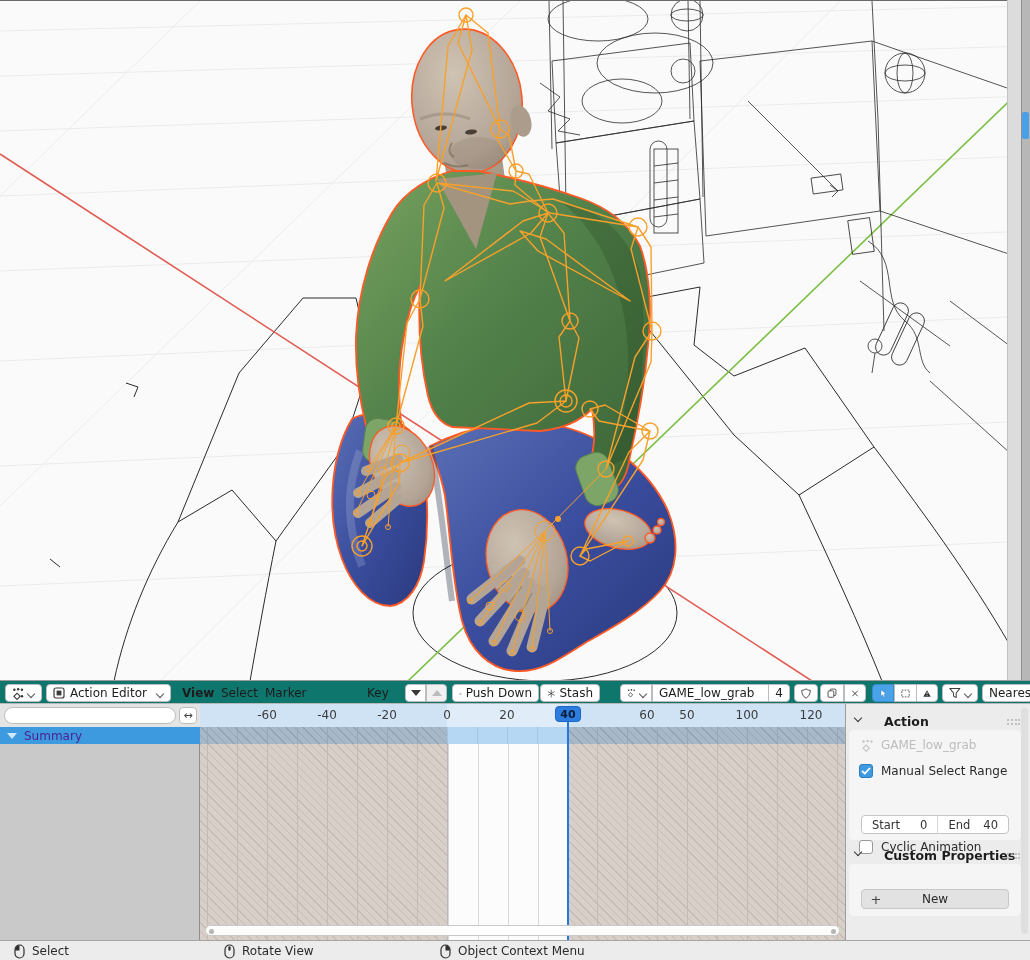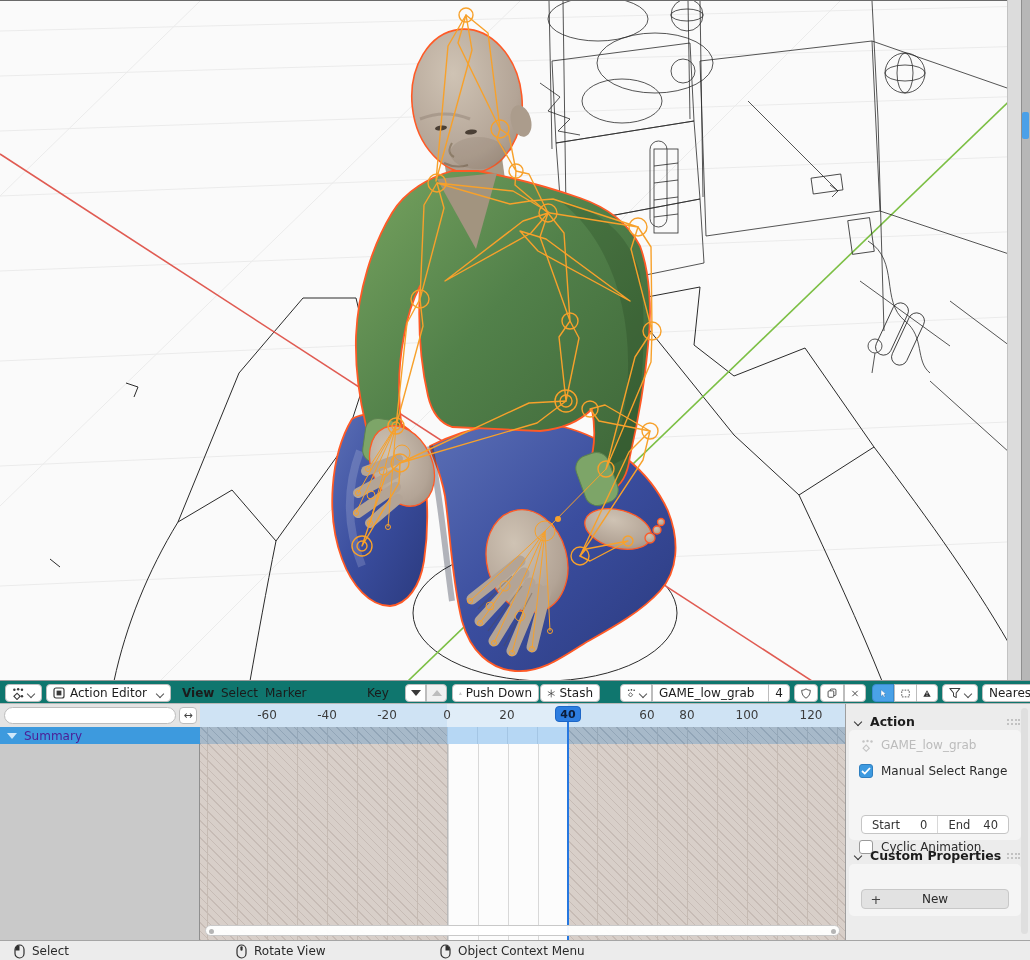--- a/index.html
+++ b/index.html
@@ -55,21 +55,21 @@
         background-image:repeating-linear-gradient(90deg,#d8d8d8 0 1px,transparent 1px 30px);}
   #playhead-line{left:367px;top:15px;width:2px;height:221px;background:#2577e0;}
   #playhead-chip{left:355px;top:2px;width:26px;height:16px;background:#2d7de0;border:1px solid #1d66c6;border-radius:4px;
         font-size:11px;font-weight:bold;color:#0c1c38;display:flex;align-items:center;justify-content:center;}
   #hscroll{left:5px;right:5px;bottom:4px;height:11px;background:rgba(255,255,255,0.95);border:1px solid #c9c9c9;border-radius:6px;}
   .scroll-dot{position:absolute;top:2.5px;width:5px;height:5px;border-radius:50%;background:#b5b5b5;}
 
   
   #sidebar{left:845px;top:704px;width:185px;height:236px;background:#ececec;border-left:1px solid #9e9e9e;}
   .panel-body{position:absolute;left:3px;width:172px;background:#f5f5f5;border-radius:5px;}
-  .panel-header{position:absolute;left:8px;display:flex;align-items:center;gap:8px;}
+  .panel-header{position:absolute;left:8px;display:flex;gap:22px;}
   .panel-title{font-size:12.5px;font-weight:bold;color:#1c1c1c;}
   .pchev{width:8px;height:8px;position:relative;}
   .pchev:before{content:"";position:absolute;left:1px;top:1px;width:5px;height:5px;border-right:1.5px solid #333;border-bottom:1.5px solid #333;transform:rotate(45deg);}
   .grip{position:absolute;right:10px;}
   .checkbox{width:14px;height:14px;border-radius:3px;box-sizing:border-box;}
   .cb-on{background:#3d9ae0;border:1px solid #2f7fc0;display:flex;align-items:center;justify-content:center;}
   .cb-off{background:#ffffff;border:1px solid #9a9a9a;}
   .side-label{font-size:12px;color:#2a2a2a;}
   #startend{left:12px;top:85px;width:148px;height:19px;background:#fff;border:1px solid #c5c5c5;border-radius:4px;display:flex;}
   #startend .cell{flex:1;display:flex;align-items:center;justify-content:space-between;padding:0 10px;font-size:11.5px;color:#333;}
@@ -470,21 +470,21 @@
 
 <div id="keys" class="abs">
   <div id="ruler" class="abs">
     <div id="ruler-inrange" class="abs"></div>
     <span class="tick" style="left:67px;">-60</span>
     <span class="tick" style="left:127px;">-40</span>
     <span class="tick" style="left:187px;">-20</span>
     <span class="tick" style="left:247px;">0</span>
     <span class="tick" style="left:307px;">20</span>
     <span class="tick" style="left:427px;margin-left:20px;">60</span>
-    <span class="tick" style="left:487px;">80</span>
+    <span class="tick" style="left:487px;">50</span>
     <span class="tick" style="left:547px;">100</span>
     <span class="tick" style="left:611px;">120</span>
   </div>
   <div id="band" class="abs"></div>
   <div id="band-inrange" class="abs"></div>
   <div id="keys-out" class="abs"></div>
   <div id="keys-in" class="abs"></div>
   <div id="playhead-line" class="abs"></div>
   <div id="playhead-chip" class="abs">40</div>
   <div id="hscroll" class="abs">
@@ -573,21 +573,21 @@
 </div>
 
 <div id="statusbar" class="abs">
   <div class="status-item" style="left:14px;">
     <svg width="11" height="15" viewBox="0 0 11 15">
       <rect x="1" y="1" width="9" height="13" rx="4.5" fill="none" stroke="#2f2f2f" stroke-width="1.2"></rect>
       <path d="M5.5,1.3 A4.2,4.2 0 0 0 1.3,5.5 L1.3,6.6 L5.5,6.6 Z" fill="#2f2f2f"></path>
     </svg>
     <span>Select</span>
   </div>
-  <div class="status-item" style="left:236px;">
+  <div class="status-item" style="left:224px;">
     <svg width="11" height="15" viewBox="0 0 11 15">
       <rect x="1" y="1" width="9" height="13" rx="4.5" fill="none" stroke="#2f2f2f" stroke-width="1.2"></rect>
       <rect x="4.4" y="2.2" width="2.2" height="4.6" rx="1.1" fill="#2f2f2f"></rect>
     </svg>
     <span>Rotate View</span>
   </div>
   <div class="status-item" style="left:440px;">
     <svg width="11" height="15" viewBox="0 0 11 15">
       <rect x="1" y="1" width="9" height="13" rx="4.5" fill="none" stroke="#2f2f2f" stroke-width="1.2"></rect>
       <path d="M5.5,1.3 A4.2,4.2 0 0 1 9.7,5.5 L9.7,6.6 L5.5,6.6 Z" fill="#2f2f2f"></path>

